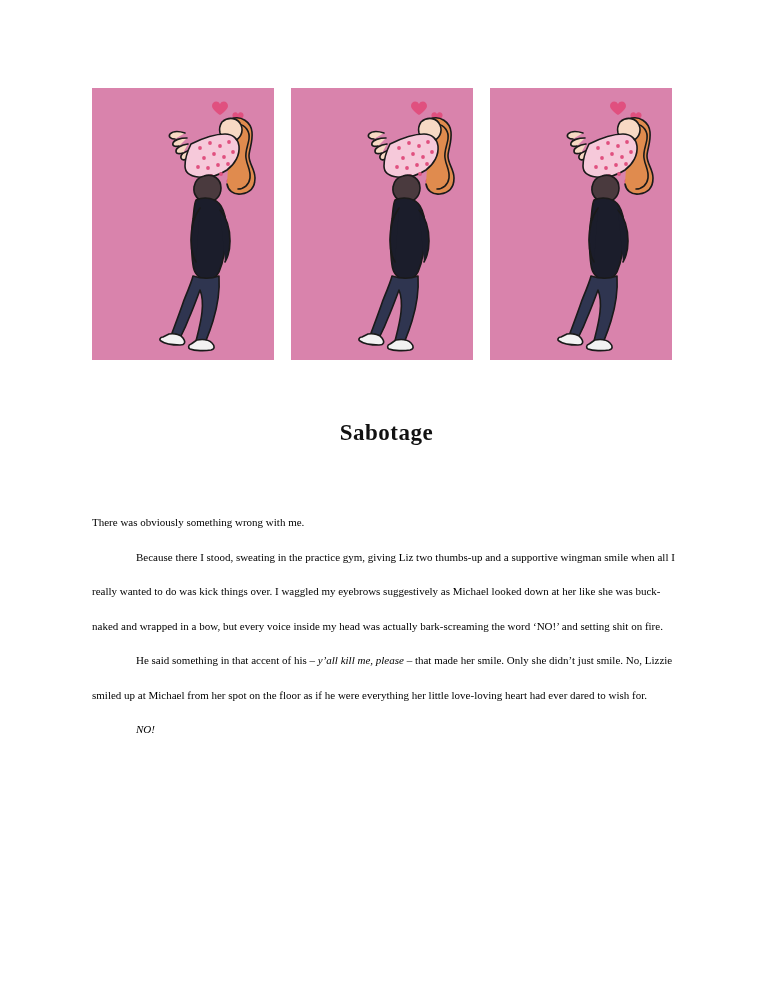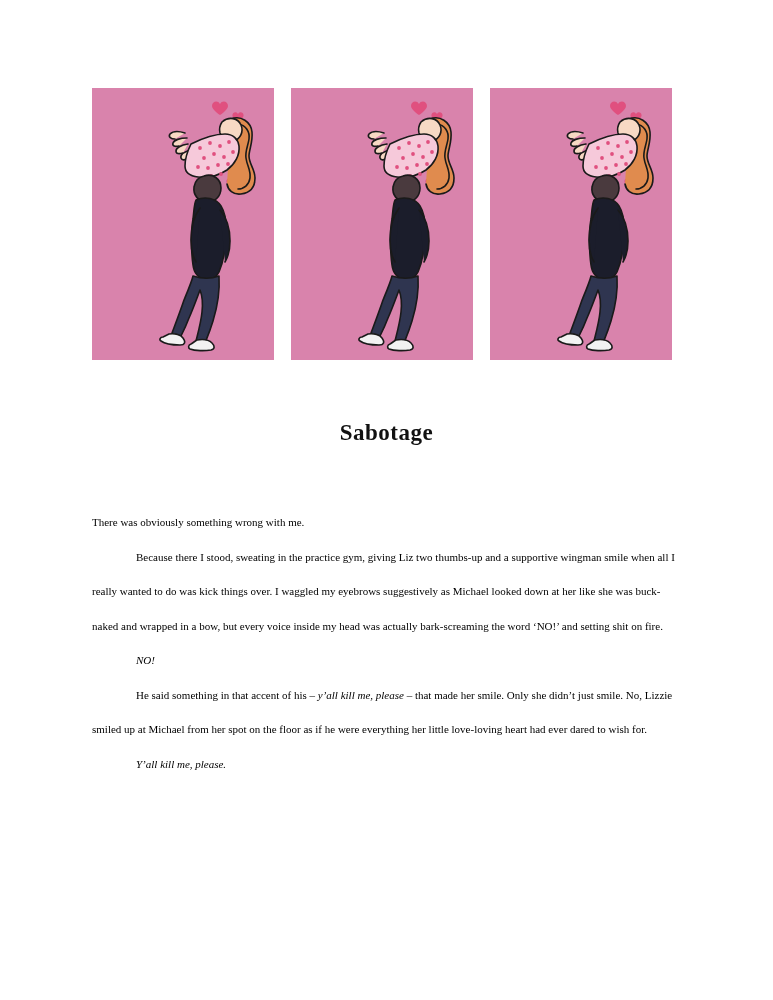--- a/index.html
+++ b/index.html
@@ -229,18 +229,17 @@
       </svg>
     </div>
 
   </div>
 
   <h1 class="chapter-title">Sabotage</h1>
 
   <div class="body-text" id="body-text">
       <p><span>There was obviously something wrong with me.</span></p>
       <p class="indent"><span>Because there I stood, sweating in the practice gym, giving Liz two thumbs-up and a supportive wingman smile when all I really wanted to do was kick things over. I waggled my eyebrows suggestively as Michael looked down at her like she was buck-naked and wrapped in a bow, but every voice inside my head was actually bark-screaming the word ‘NO!’ and setting shit on fire.</span></p>
+      <p class="indent"><span>He said something in that accent of his – </span><em>y’all kill me, please</em><span> – that made her smile. Only she didn’t just smile. No, Lizzie smiled up at Michael from her spot on the floor as if he were everything her little love-loving heart had ever dared to wish for.</span></p>
       <p class="indent"><em>NO!</em></p>
-      <p class="indent"><span>He said something in that accent of his – </span><em>y’all kill me, please</em><span> – that made her smile. Only she didn’t just smile. No, Lizzie smiled up at Michael from her spot on the floor as if he were everything her little love-loving heart had ever dared to wish for.</span></p>
-      <p class="indent"><em>Y’all kill me, please.</em></p>
     </div>
 
 </div>
 
 </body></html>

